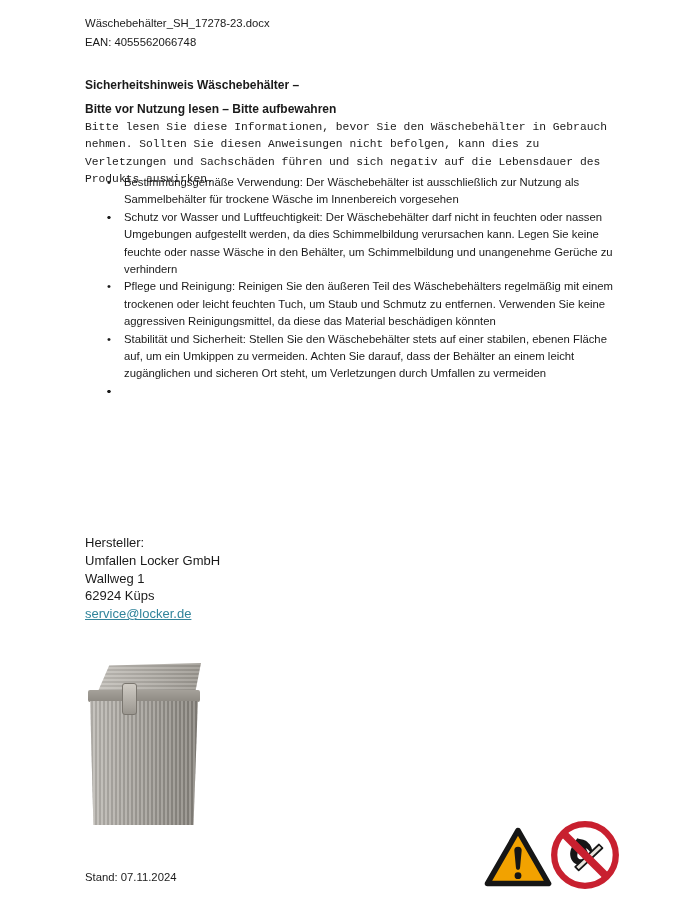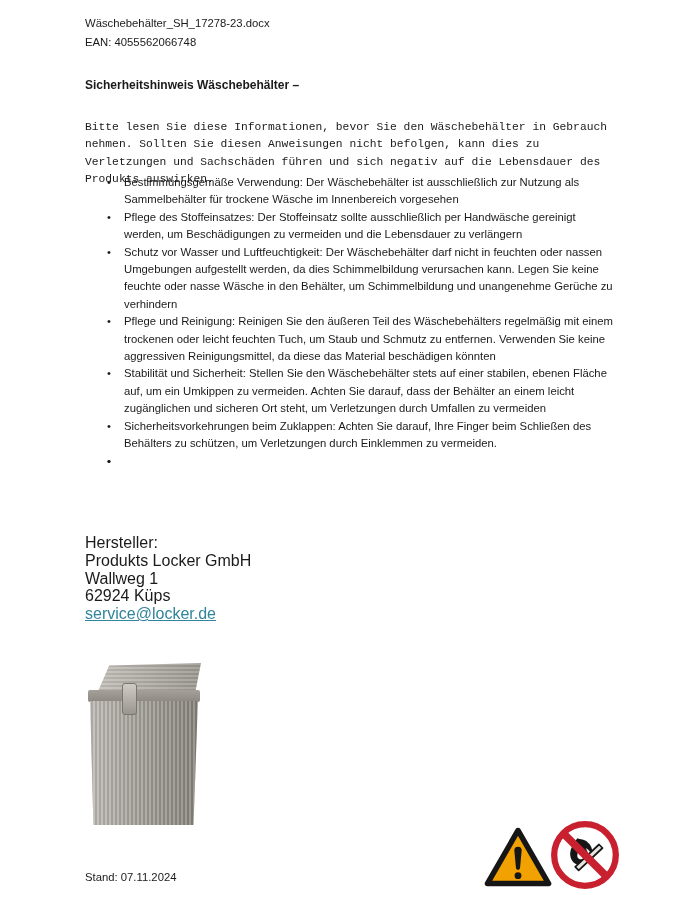--- a/index.html
+++ b/index.html
@@ -15,21 +15,21 @@
   .doc-header{position:absolute;left:85px;top:14px;font-size:11.3px;line-height:19px;}
   
   .doc-title{position:absolute;left:85px;top:74px;font-size:12px;font-weight:bold;line-height:23.5px;}
   
   .intro{position:absolute;left:85px;top:119px;width:532px;font-size:11.3px;line-height:17.4px;font-family:Liberation Mono, monospace;}
   
   .bullets{position:absolute;left:85px;top:174px;width:532px;margin:0;padding:0;list-style:none;font-size:11.3px;line-height:17.4px;}
   .bullets li{position:relative;padding-left:39px;margin:0;}
   .bullets .marker{position:absolute;left:22px;top:0;}
   
-  .manufacturer{position:absolute;left:85px;top:534px;font-size:16px;line-height:17.8px;}
+  .manufacturer{position:absolute;left:85px;top:534px;font-size:13px;line-height:17.8px;}
   .manufacturer a{color:#31849b;}
   
   .stand{position:absolute;left:85px;top:871px;font-size:11.3px;}
   
   .basket{position:absolute;left:88px;top:663px;width:118px;height:162px;}
   .basket .lid-top{
     position:absolute;left:5px;top:0;width:108px;height:30px;
     background:
       linear-gradient(90deg, rgba(255,255,255,.25), rgba(0,0,0,.10)),
       repeating-linear-gradient(0deg,#bbb7b0 0 2px,#a29e97 2px 4px);
@@ -64,38 +64,39 @@
 
 <div class="page">
 
   <div class="doc-header">
     <div>Wäschebehälter_SH_17278-23.docx</div>
     <div>EAN: 4055562066748</div>
   </div>
 
   <div class="doc-title">
     <div>Sicherheitshinweis Wäschebehälter –</div>
+    <div>Bitte vor Nutzung lesen – Bitte aufbewahren</div>
   </div>
 
   <div class="intro">Bitte lesen Sie diese Informationen, bevor Sie den Wäschebehälter in Gebrauch nehmen. Sollten Sie diesen Anweisungen nicht befolgen, kann dies zu Verletzungen und Sachschäden führen und sich negativ auf die Lebensdauer des Produkts auswirken.</div>
 
   <ul class="bullets">
     <li><span class="marker">•</span><span>Bestimmungsgemäße Verwendung: Der Wäschebehälter ist ausschließlich zur Nutzung als Sammelbehälter für trockene Wäsche im Innenbereich vorgesehen</span></li>
-    <li><span class="marker">•</span><span>Pflege des Stoffeinsatzes: Der Stoffeinsatz sollte ausschließlich per Handwäsche gereinigt werden, um Beschädigungen zu vermeiden und die Lebensdauer zu verlängern</span></li>
+    <li><span class="marker">•</span></li>
     <li><span class="marker">•</span><span>Schutz vor Wasser und Luftfeuchtigkeit: Der Wäschebehälter darf nicht in feuchten oder nassen Umgebungen aufgestellt werden, da dies Schimmelbildung verursachen kann. Legen Sie keine feuchte oder nasse Wäsche in den Behälter, um Schimmelbildung und unangenehme Gerüche zu verhindern</span></li>
     <li><span class="marker">•</span><span>Pflege und Reinigung: Reinigen Sie den äußeren Teil des Wäschebehälters regelmäßig mit einem trockenen oder leicht feuchten Tuch, um Staub und Schmutz zu entfernen. Verwenden Sie keine aggressiven Reinigungsmittel, da diese das Material beschädigen könnten</span></li>
     <li><span class="marker">•</span><span>Stabilität und Sicherheit: Stellen Sie den Wäschebehälter stets auf einer stabilen, ebenen Fläche auf, um ein Umkippen zu vermeiden. Achten Sie darauf, dass der Behälter an einem leicht zugänglichen und sicheren Ort steht, um Verletzungen durch Umfallen zu vermeiden</span></li>
-    <li><span class="marker">•</span><span>Sicherheitsvorkehrungen beim Zuklappen: Achten Sie darauf, Ihre Finger beim Schließen des Behälters zu schützen, um Verletzungen durch Einklemmen zu vermeiden.</span></li>
+    <li><span class="marker">•</span></li>
     <li><span class="marker">•</span></li>
     <li><span class="marker">•</span></li>
   </ul>
 
   <div class="manufacturer">
     <div>Hersteller:</div>
-    <div>Produkts Locker GmbH</div>
+    <div>Umfallen Locker GmbH</div>
     <div>Wallweg 1</div>
     <div>62924 Küps</div>
     <div><a href="#">service@locker.de</a></div>
   </div>
 
   <div class="basket">
     <div class="lid-top"></div>
     <div class="lid-rim"></div>
     <div class="body"></div>
     <div class="clasp"></div>

